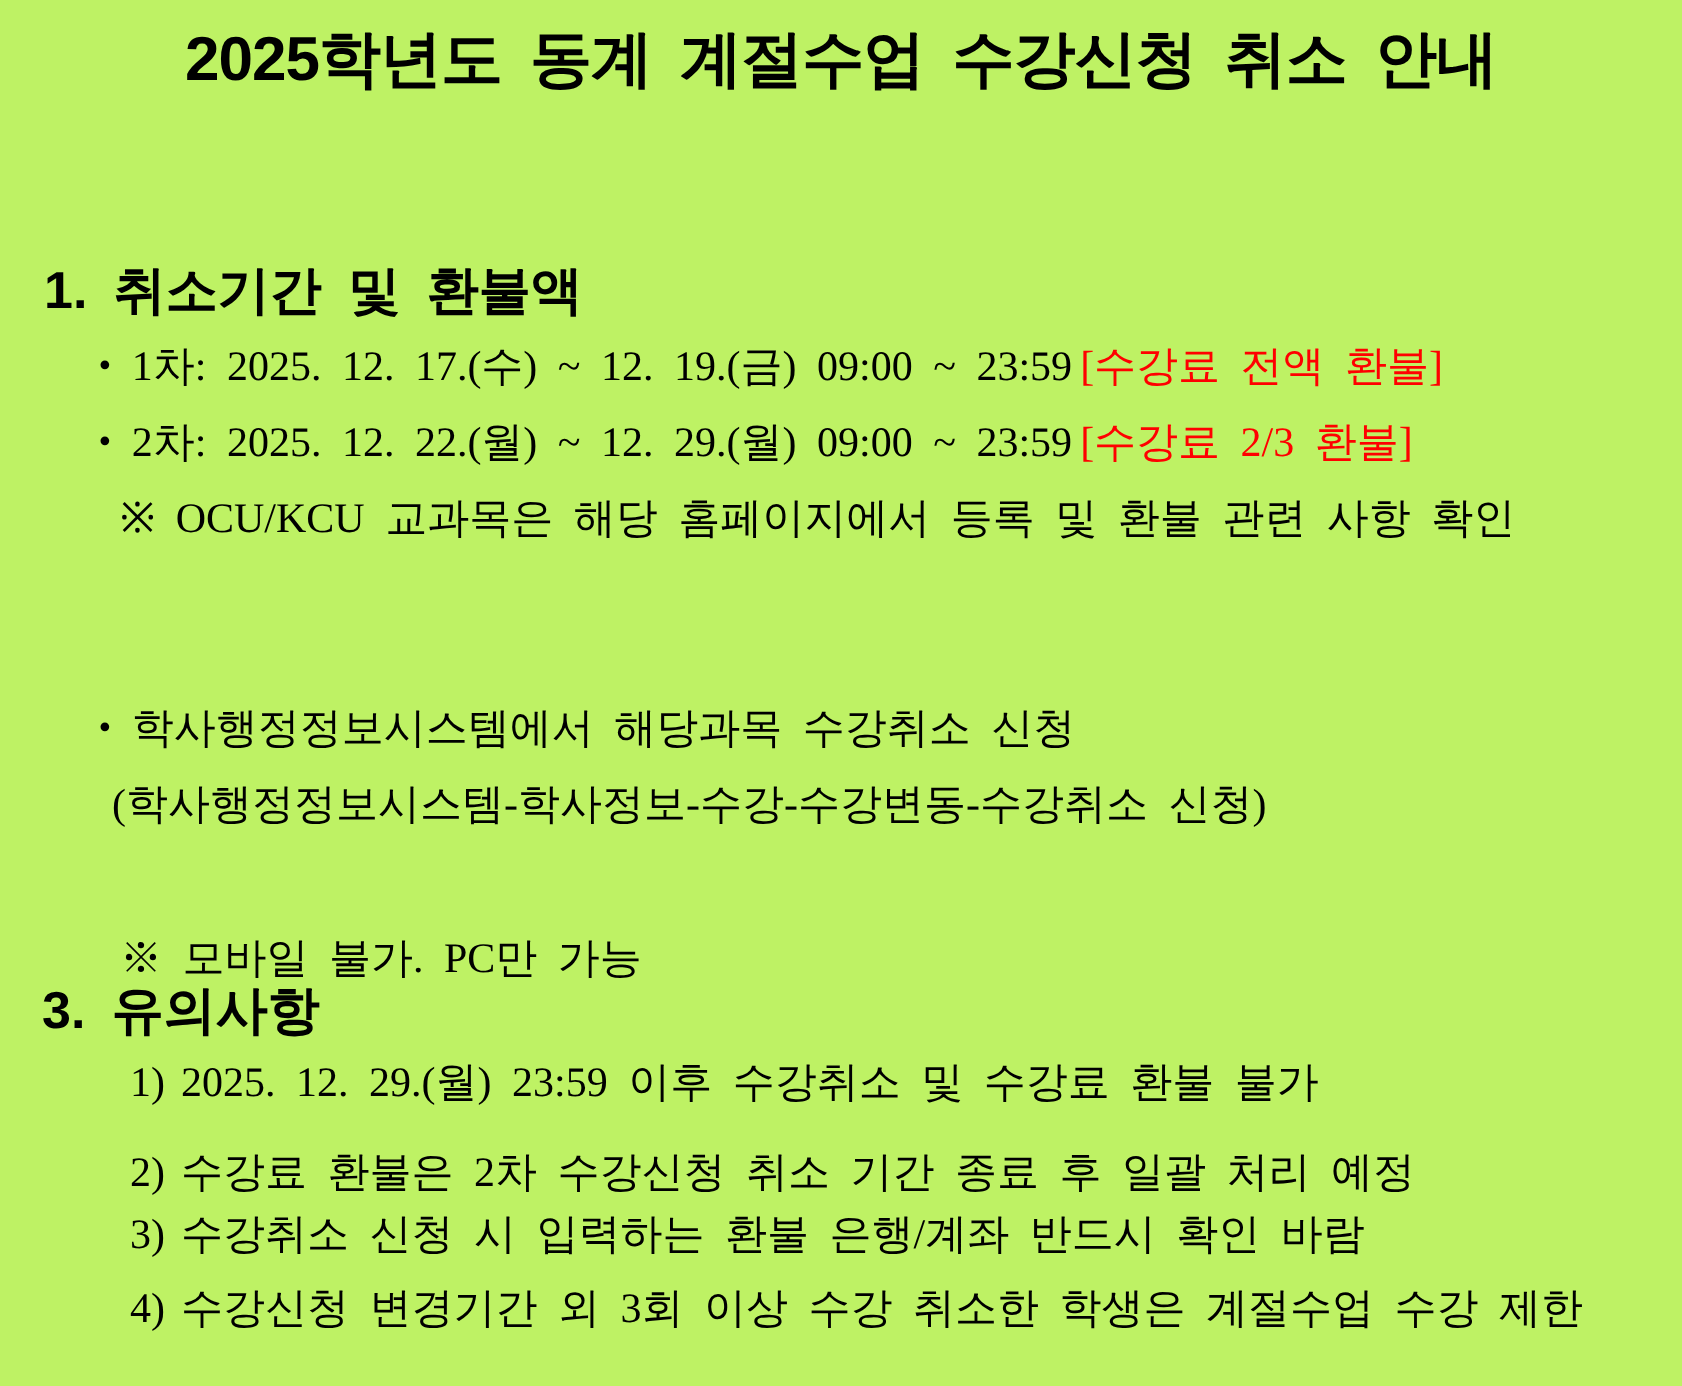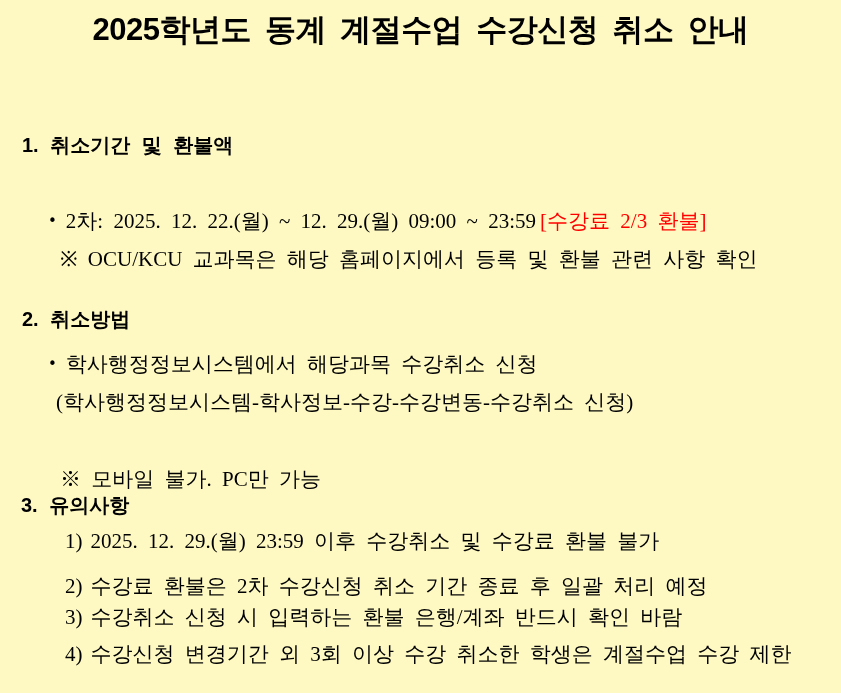--- a/index.html
+++ b/index.html
@@ -1,21 +1,21 @@
 <!DOCTYPE html>
 <html><head>
 <meta charset="utf-8">
 <style>
   * { margin: 0; padding: 0; box-sizing: border-box; }
   html, body { background: #ffffff; }
   .page {
     position: relative;
     width: 841px;
     height: 693px;
-    background: #fef9c3;
+    background: #bef264;
     color: #000000;
     font-family: "Liberation Serif", "DejaVu Serif", serif;
     overflow: hidden;
   }
   .line {
     position: absolute;
     font-size: 21px;
     line-height: 26px;
     word-spacing: 5px;
     white-space: nowrap;
@@ -30,21 +30,21 @@
     font-weight: bold;
     font-size: 31px;
     line-height: 40px;
     word-spacing: 6px;
     letter-spacing: -0.5px;
     white-space: nowrap;
   }
   .heading {
     font-family: "Liberation Sans", "DejaVu Sans", sans-serif;
     font-weight: bold;
-    font-size: 20px;
+    font-size: 26px;
     word-spacing: 6px;
   }
   .bullet-glyph {
     display: inline-block;
     font-size: 15px;
     vertical-align: 2px;
     margin-right: 9px;
     font-family: "DejaVu Sans", sans-serif;
   }
   .item-num { display: inline-block; margin-right: 8px; }
@@ -69,28 +69,30 @@
 </style>
 </head>
 <body>
 
 <div class="page">
 
   <div class="doc-title">2025학년도 동계 계절수업 수강신청 취소 안내</div>
 
   <div class="line heading s1-heading">1. 취소기간 및 환불액</div>
 
+  <div class="line s1-bullet1">
+    <span class="bullet-glyph">•</span><span>1차: 2025. 12. 17.(수) ~ 12. 19.(금) 09:00 ~ 23:59</span><span class="refund">[수강료 전액 환불]</span>
+  </div>
 
   <div class="line s1-bullet2">
     <span class="bullet-glyph">•</span><span>2차: 2025. 12. 22.(월) ~ 12. 29.(월) 09:00 ~ 23:59</span><span class="refund-bold">[수강료 2/3 환불]</span>
   </div>
 
   <div class="line s1-note">※ OCU/KCU 교과목은 해당 홈페이지에서 등록 및 환불 관련 사항 확인</div>
 
-  <div class="line heading s2-heading">2. 취소방법</div>
 
   <div class="line s2-bullet">
     <span class="bullet-glyph">•</span><span>학사행정정보시스템에서 해당과목 수강취소 신청</span>
   </div>
 
   <div class="line s2-path">(학사행정정보시스템-학사정보-수강-수강변동-수강취소 신청)</div>
   <div class="line s2-note">※ 모바일 불가. PC만 가능</div>
 
   <div class="line heading s3-heading">3. 유의사항</div>
 

